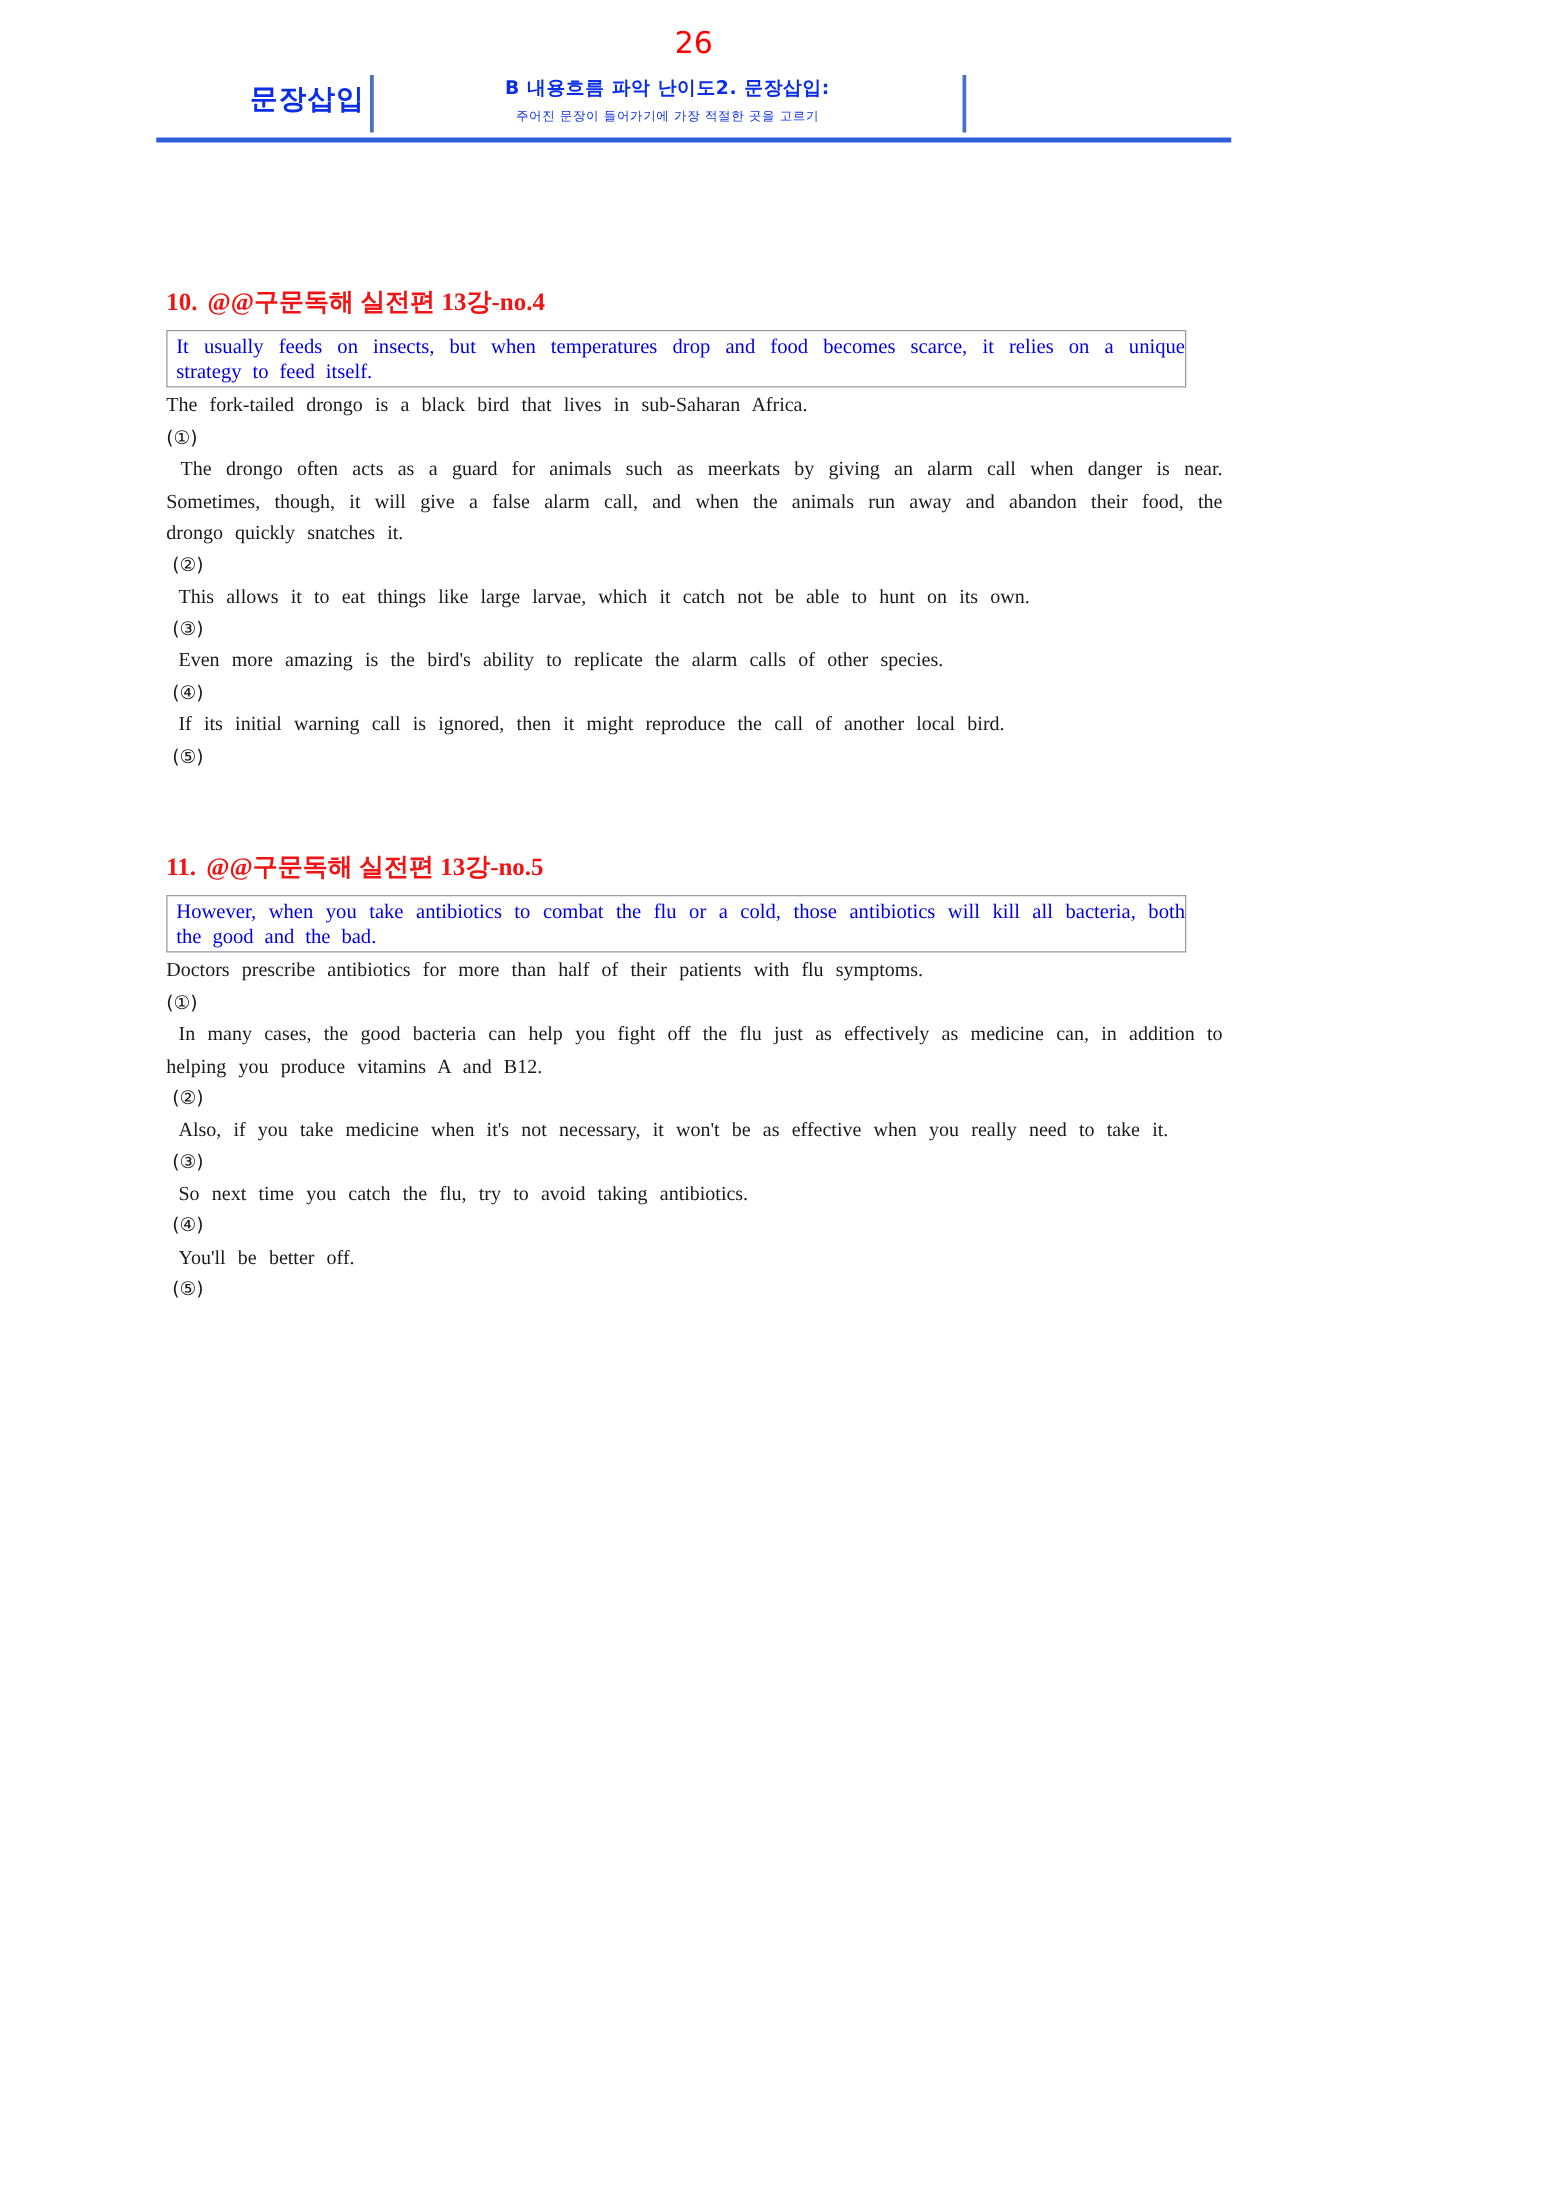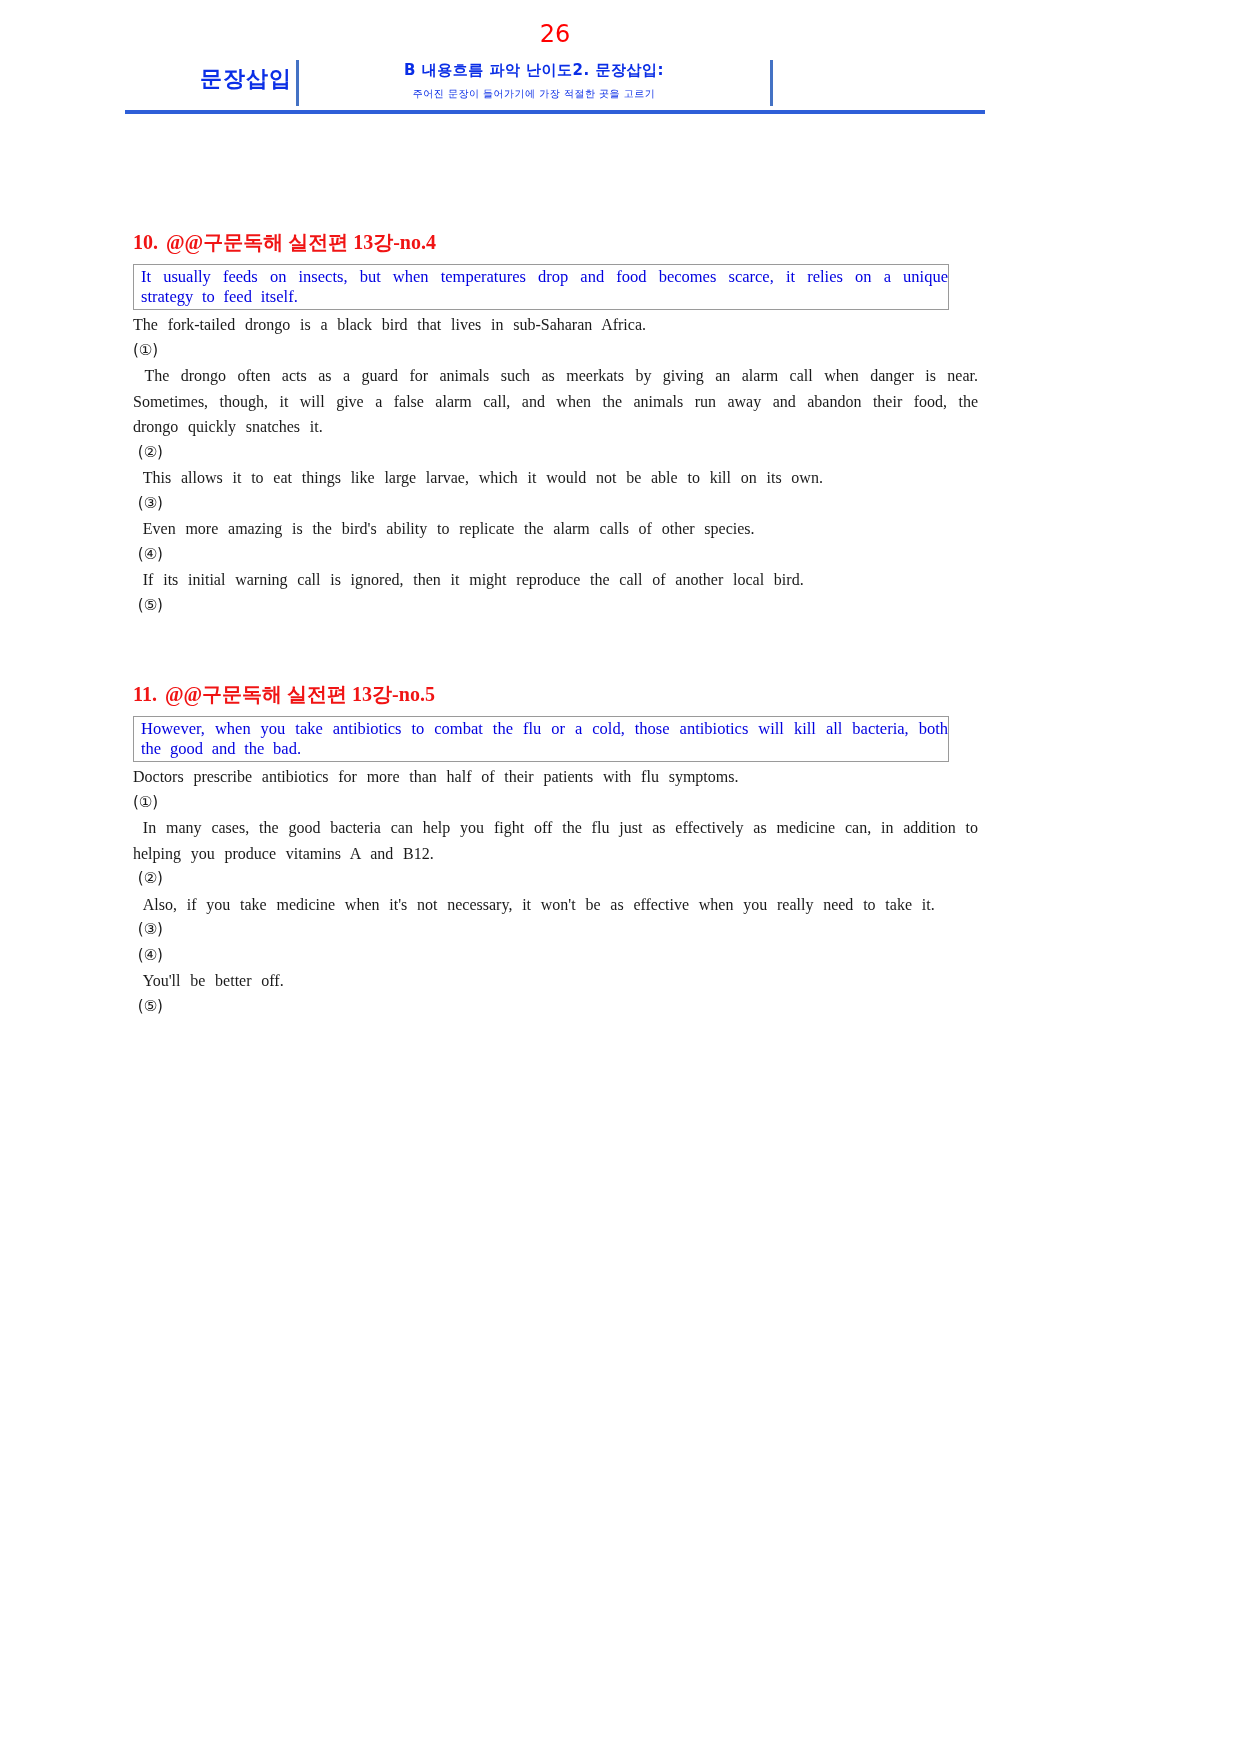--- a/index.html
+++ b/index.html
@@ -134,39 +134,40 @@
   <div class="content">
 
     <section class="question">
       <h3 class="q-title"><span class="q-num">10.</span><span>@@구문독해 실전편 13강-no.4</span></h3>
       <div class="sentence-box">It usually feeds on insects, but when temperatures drop and food becomes scarce, it relies on a unique strategy to feed itself.</div>
       <div class="q-body">
           <p class="line text">The fork-tailed drongo is a black bird that lives in sub-Saharan Africa.</p>
           <p class="line marker">(①)</p>
           <p class="line text"> The drongo often acts as a guard for animals such as meerkats by giving an alarm call when danger is near. Sometimes, though, it will give a false alarm call, and when the animals run away and abandon their food, the drongo quickly snatches it.</p>
           <p class="line marker"> (②)</p>
-          <p class="line text"> This allows it to eat things like large larvae, which it would not be able to kill on its own.</p>
+          <p class="line text"> This allows it to eat things like large larvae, which it catch not be able to hunt on its own.</p>
           <p class="line marker"> (③)</p>
           <p class="line text"> Even more amazing is the bird's ability to replicate the alarm calls of other species.</p>
           <p class="line marker"> (④)</p>
           <p class="line text"> If its initial warning call is ignored, then it might reproduce the call of another local bird.</p>
           <p class="line marker"> (⑤)</p>
         </div>
     </section>
 
     <section class="question">
       <h3 class="q-title"><span class="q-num">11.</span><span>@@구문독해 실전편 13강-no.5</span></h3>
       <div class="sentence-box">However, when you take antibiotics to combat the flu or a cold, those antibiotics will kill all bacteria, both the good and the bad.</div>
       <div class="q-body">
           <p class="line text">Doctors prescribe antibiotics for more than half of their patients with flu symptoms.</p>
           <p class="line marker">(①)</p>
           <p class="line text"> In many cases, the good bacteria can help you fight off the flu just as effectively as medicine can, in addition to helping you produce vitamins A and B12.</p>
           <p class="line marker"> (②)</p>
           <p class="line text"> Also, if you take medicine when it's not necessary, it won't be as effective when you really need to take it.</p>
           <p class="line marker"> (③)</p>
+          <p class="line text"> So next time you catch the flu, try to avoid taking antibiotics.</p>
           <p class="line marker"> (④)</p>
           <p class="line text"> You'll be better off.</p>
           <p class="line marker"> (⑤)</p>
         </div>
     </section>
 
   </div>
 
   <div class="footer-rule"></div>
   <div class="fbar left"></div>

